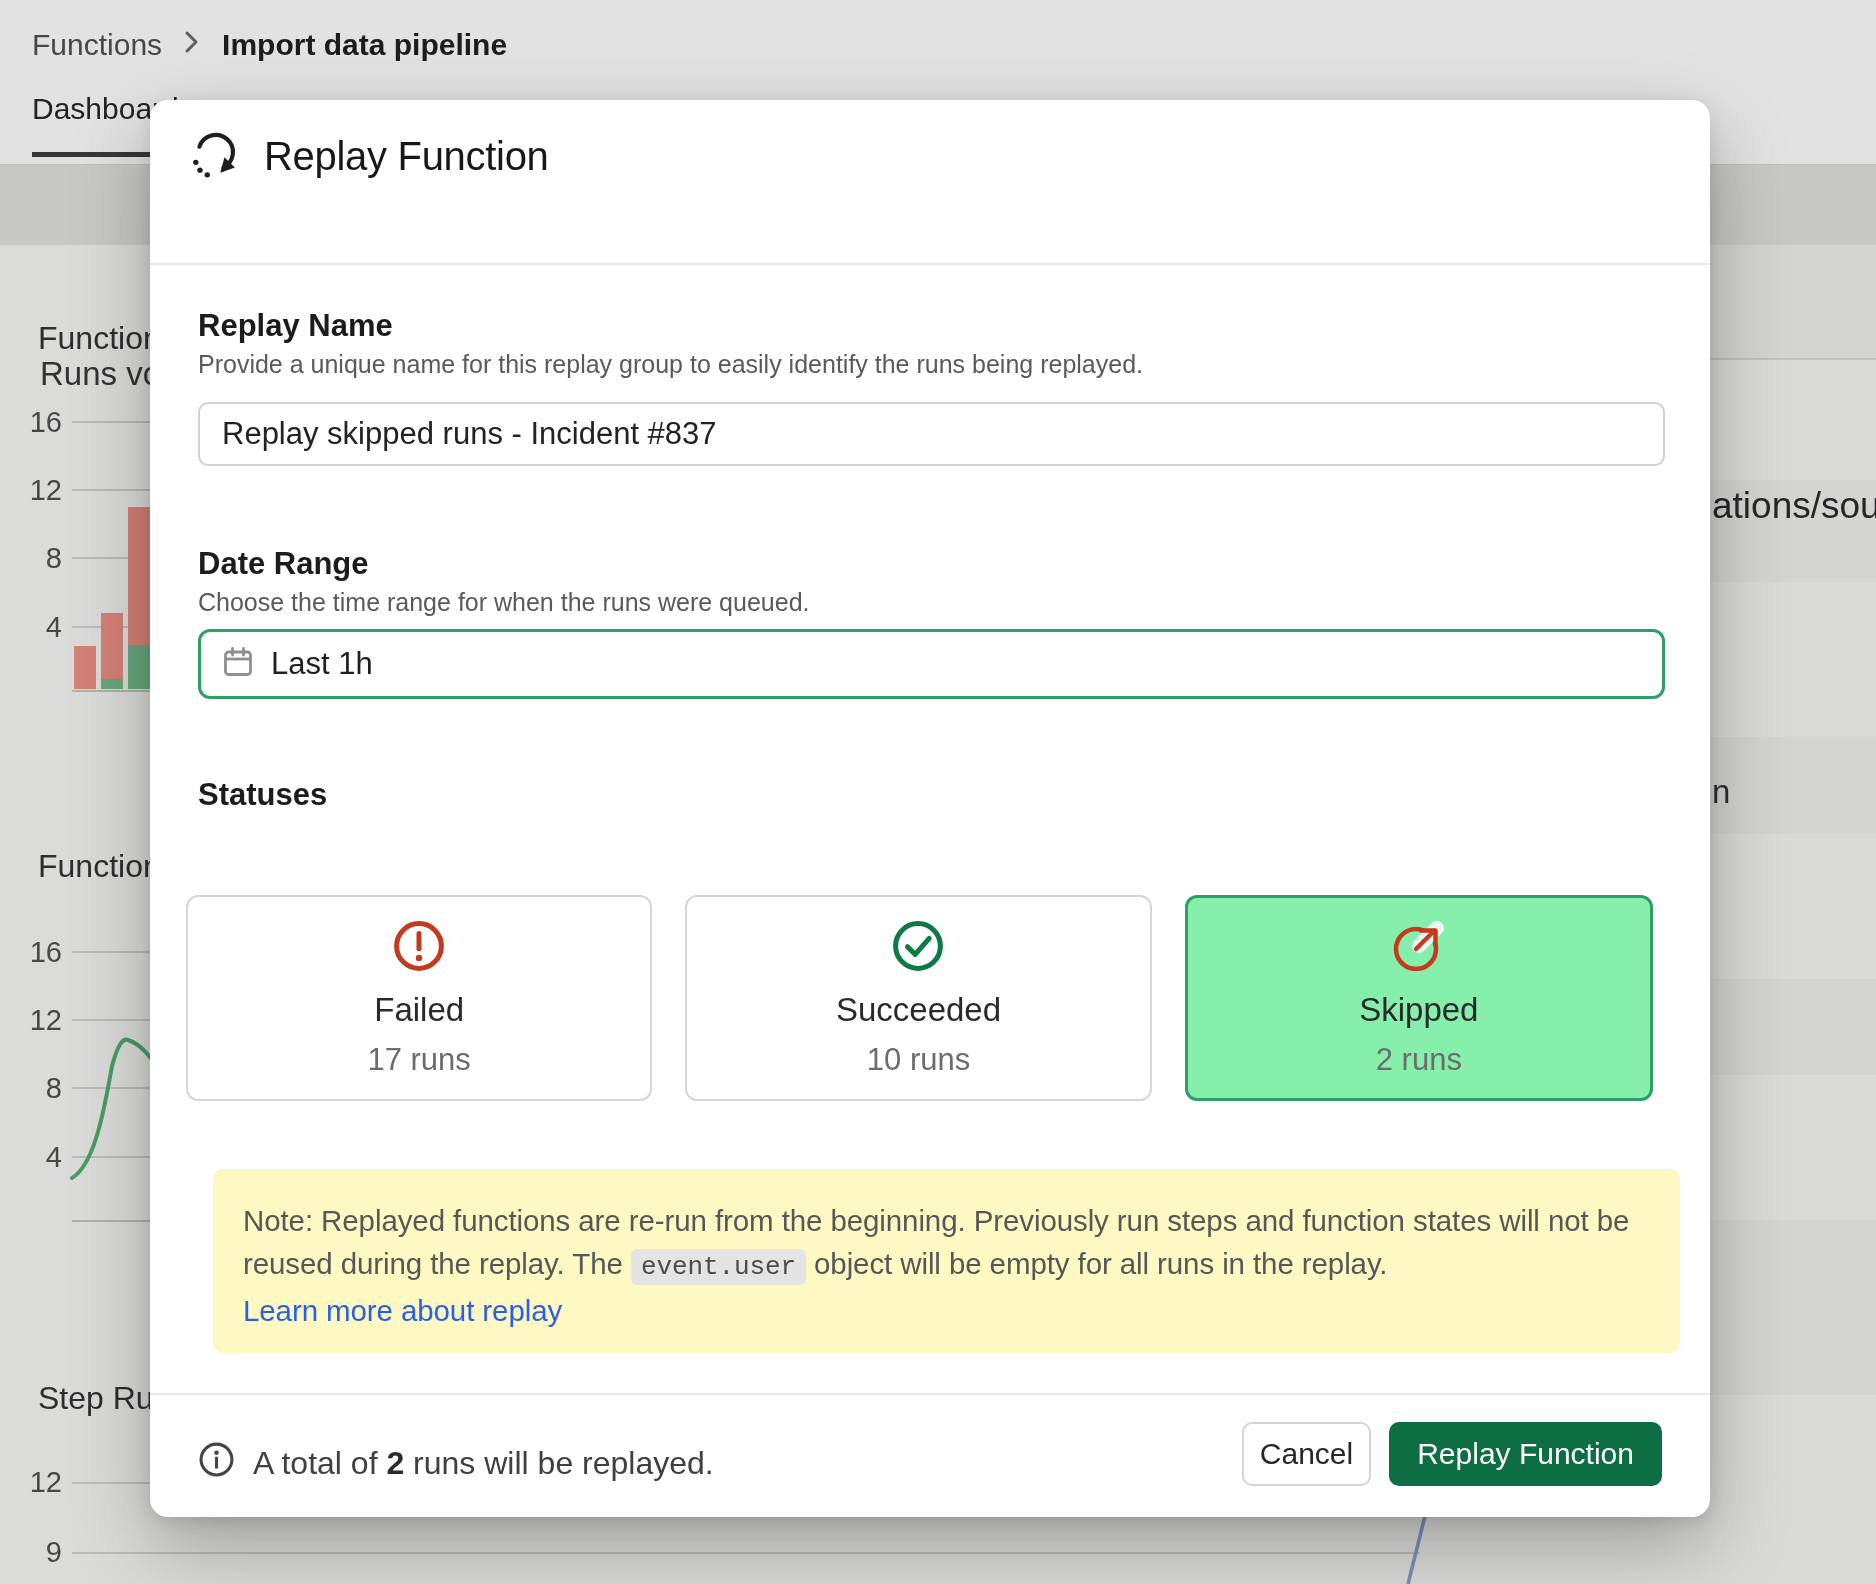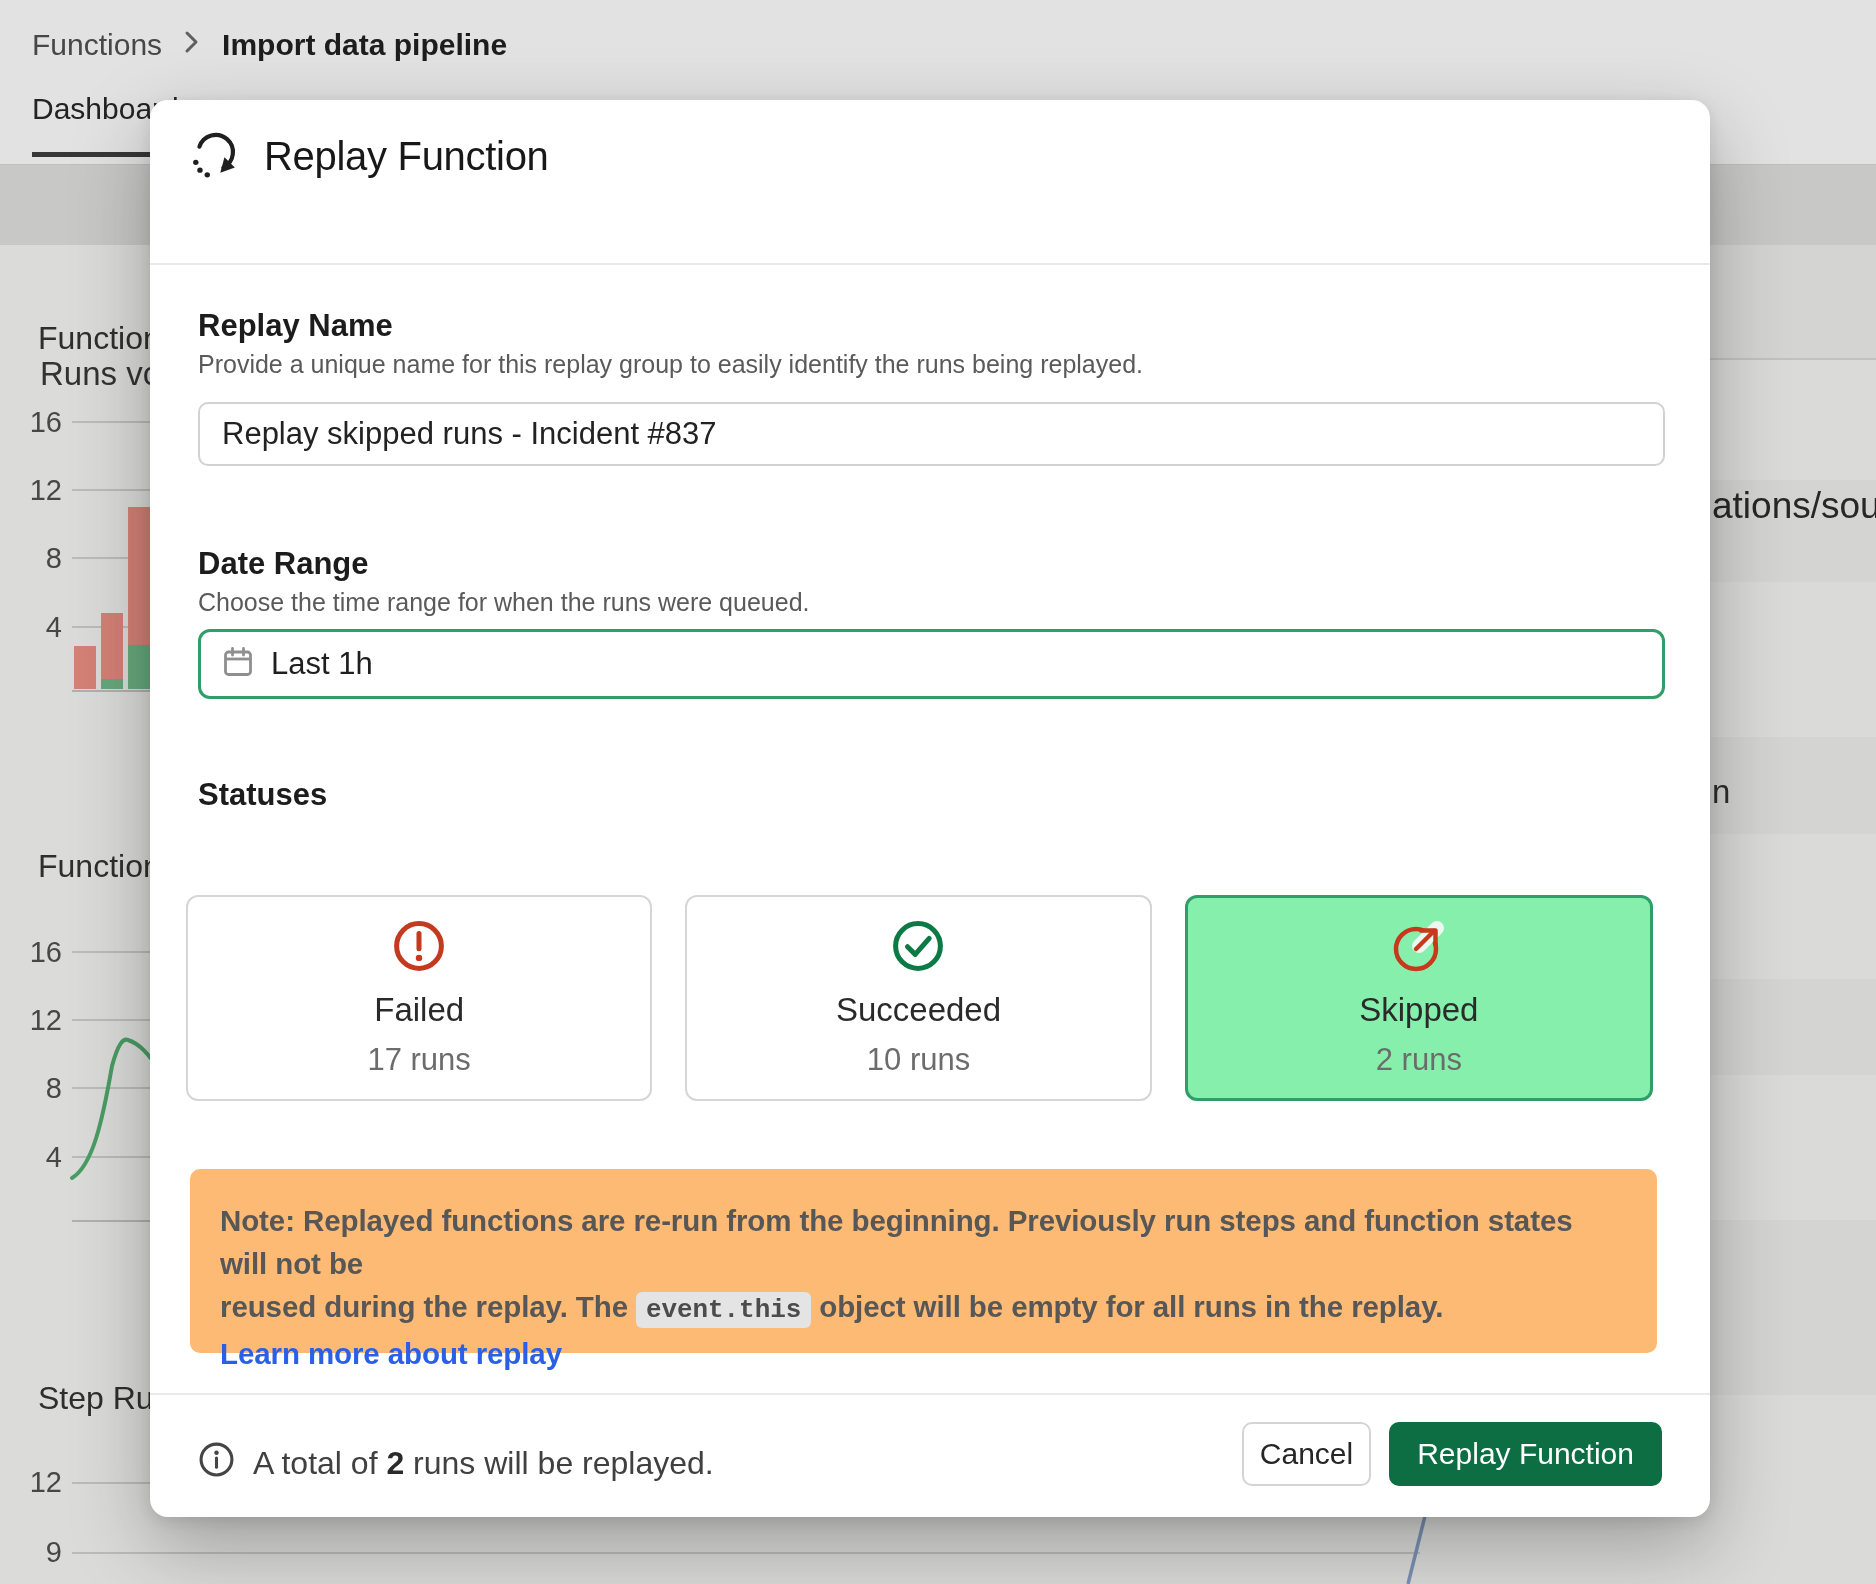--- a/index.html
+++ b/index.html
@@ -61,23 +61,23 @@
   .date-value{font-size:31px;color:#1f1f1f;}
   .cards{position:absolute;left:36px;top:795px;width:1467px;height:206px;display:flex;gap:33px;}
   .status-card{
     flex:1 1 0;box-sizing:border-box;border:2px solid #d6d6d6;border-radius:12px;background:#fff;
     display:flex;flex-direction:column;align-items:center;justify-content:center;gap:13px;cursor:pointer;
   }
   .status-card.selected{border:3px solid #2f9e68;background:#86efac;}
   .card-label{font-size:33px;color:#2a2a2a;font-weight:500;}
   .card-count{font-size:31px;color:#6c6c6c;}
   .note{
-    position:absolute;left:40px;top:1069px;width:1467px;height:184px;box-sizing:border-box;
-    background:#fdba74;border-radius:10px;padding:30px 30px 0 30px;
-    font-size:29.5px;color:#575757;line-height:43px;letter-spacing:-0.1px;font-weight:bold;
+    position:absolute;left:63px;top:1069px;width:1467px;height:184px;box-sizing:border-box;
+    background:#fef9c3;border-radius:10px;padding:30px 30px 0 30px;
+    font-size:29.5px;color:#575757;line-height:43px;letter-spacing:-0.1px;
   }
   .code-chip{
     font-family:"Liberation Mono",monospace;font-size:26px;background:#e4e4e4;color:#4c4c4c;
     padding:3px 10px;border-radius:6px;
   }
   .note-link{color:#2a5fe8;cursor:pointer;}
   .footer-divider{position:absolute;left:0;top:1293px;width:100%;height:2px;background:#e9e9e9;}
   .modal-footer{position:absolute;left:48px;right:48px;top:1320px;height:66px;display:flex;align-items:flex-end;justify-content:space-between;}
   .footer-left{display:flex;align-items:center;gap:18px;font-size:32px;color:#404040;}
   .footer-left b{color:#2b2b2b;}
@@ -247,21 +247,21 @@
         </svg>
       </span>
       <span class="card-label">Skipped</span>
       <span class="card-count">2 runs</span>
     </div>
   </div>
 
   <div class="note">
     <span>Note: Replayed functions are re-run from the beginning. Previously run steps and function states will not be</span><br>
     <span>reused during the replay. The</span>
-    <span class="code-chip">event.this</span>
+    <span class="code-chip">event.user</span>
     <span>object will be empty for all runs in the replay.</span><br>
     <span class="note-link">Learn more about replay</span>
   </div>
 
   <div class="footer-divider"></div>
   <div class="modal-footer">
     <div class="footer-left">
       <span>
         <svg width="37" height="37" viewBox="0 0 36 36">
           <circle cx="18" cy="18" r="15" fill="none" stroke="#454545" stroke-width="3"></circle>

